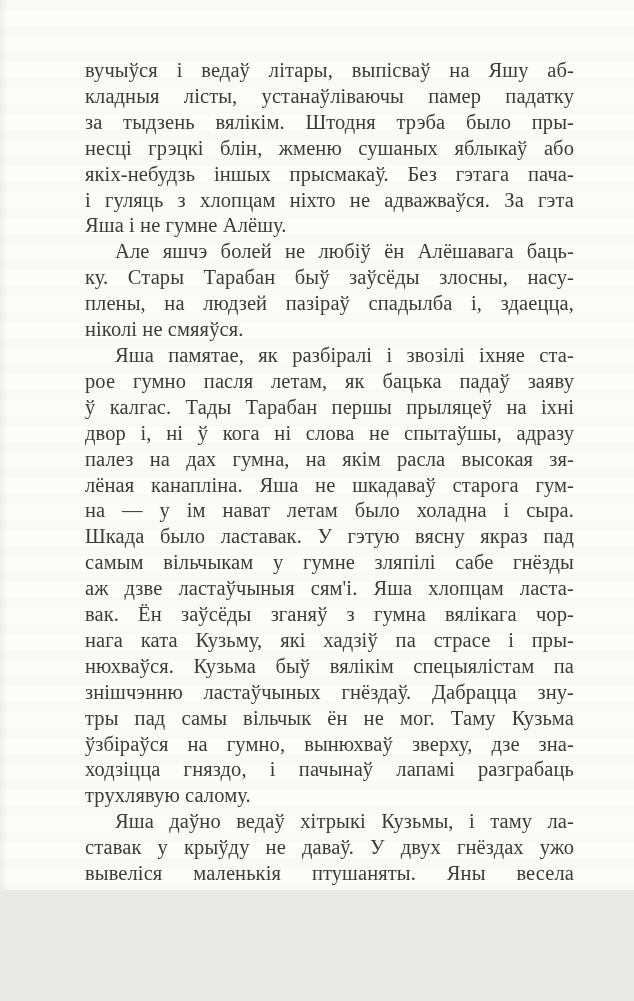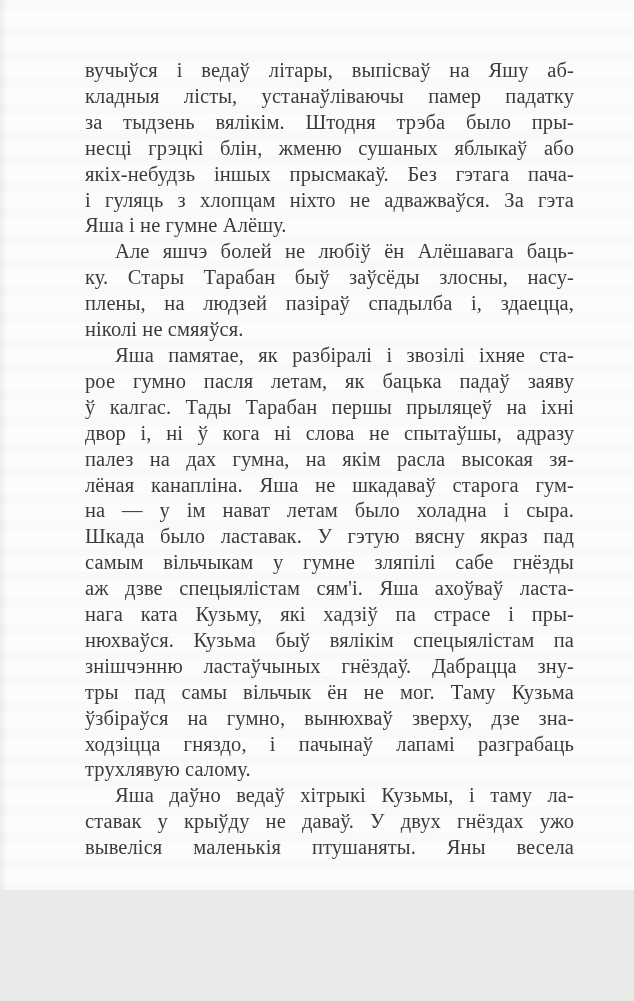--- a/index.html
+++ b/index.html
@@ -97,21 +97,22 @@
       <div class="line flush-last">ніколі не смяяўся.</div>
       <div class="line indent">Яша памятае, як разбіралі і звозілі іхняе ста-</div>
       <div class="line">рое гумно пасля летам, як бацька падаў заяву</div>
       <div class="line">ў калгас. Тады Тарабан першы прыляцеў на іхні</div>
       <div class="line">двор і, ні ў кога ні слова не спытаўшы, адразу</div>
       <div class="line">палез на дах гумна, на якім расла высокая зя-</div>
       <div class="line">лёная канапліна. Яша не шкадаваў старога гум-</div>
       <div class="line">на — у ім нават летам было холадна і сыра.</div>
       <div class="line">Шкада было ластавак. У гэтую вясну якраз пад</div>
       <div class="line">самым вільчыкам у гумне зляпілі сабе гнёзды</div>
-      <div class="line">аж дзве спецыялістам сям'і. Яша ахоўваў ласта-</div>
+      <div class="line">аж дзве ластаўчыныя сям'і. Яша хлопцам ласта-</div>
+      <div class="line">вак. Ён заўсёды зганяў з гумна вялікага чор-</div>
       <div class="line">нага ката Кузьму, які хадзіў па страсе і пры-</div>
       <div class="line">нюхваўся. Кузьма быў вялікім спецыялістам па</div>
       <div class="line">знішчэнню ластаўчыных гнёздаў. Дабрацца зну-</div>
       <div class="line">тры пад самы вільчык ён не мог. Таму Кузьма</div>
       <div class="line">ўзбіраўся на гумно, вынюхваў зверху, дзе зна-</div>
       <div class="line">ходзіцца гняздо, і пачынаў лапамі разграбаць</div>
       <div class="line flush-last">трухлявую салому.</div>
       <div class="line indent">Яша даўно ведаў хітрыкі Кузьмы, і таму ла-</div>
       <div class="line">ставак у крыўду не даваў. У двух гнёздах ужо</div>
       <div class="line">вывеліся маленькія птушаняты. Яны весела</div>

